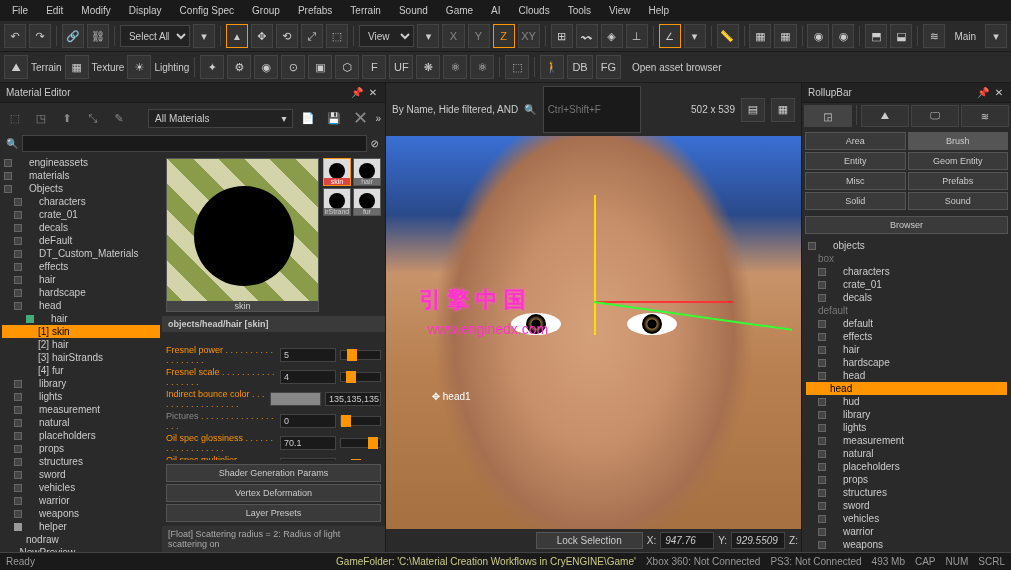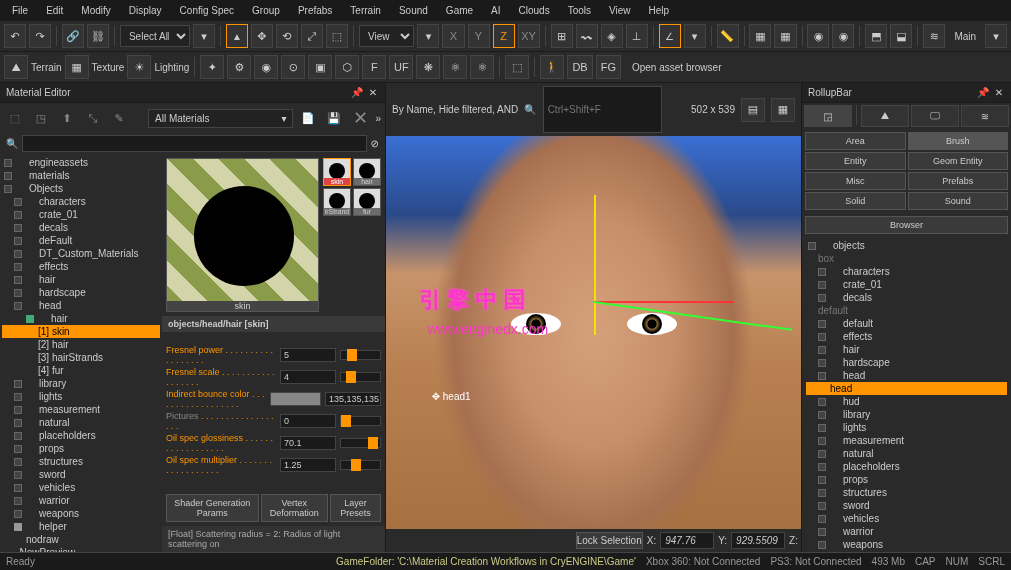--- a/index.html
+++ b/index.html
@@ -49,40 +49,40 @@
 .props-header { background: #3a3a3a; padding: 3px 6px; font-weight: bold; font-size: 9px; }
 .props { flex: 1; overflow-y: auto; margin-top: 12px; }
 .prop-row { display: flex; align-items: center; padding: 1px 4px; gap: 4px; }
 .prop-label { width: 110px; color: #ff9500; font-size: 9px; overflow: hidden; }
 .prop-label::after { content: ' . . . . . . . . . . . . . . . . . .'; color: #ff9500; }
 .prop-label.gray { color: #888; }
 .prop-val { width: 56px; background: #1a1a1a; border: 1px solid #444; padding: 1px 3px; text-align: left; font-size: 9px; }
 .prop-slider { flex: 1; height: 10px; background: #1a1a1a; position: relative; border: 1px solid #444; }
 .prop-slider span { position: absolute; width: 10px; height: 12px; background: #ff9500; top: -2px; }
 .prop-color { width: 56px; height: 14px; background: #878787; border: 1px solid #444; }
-.prop-btns-row { display: flex; padding: 4px; gap: 2px; justify-content: center; }
+.prop-btns-row { display: flex; flex-direction: column; padding: 4px; gap: 2px; justify-content: center; }
 .prop-btn-wide { background: #3a3a3a; border: 1px solid #555; padding: 3px; text-align: center; cursor: pointer; font-size: 9px; }
 .hint-row { background: #333; padding: 3px 6px; font-size: 9px; color: #aaa; }
 .viewport { flex: 1; display: flex; flex-direction: column; background: #1a1a1a; }
 .vp-header { display: flex; padding: 3px 6px; gap: 6px; align-items: center; background: #2a2a2a; }
-.vp-header input { background: #1a1a1a; border: 1px solid #444; color: #888; padding: 17px 4px; width: 119px; }
+.vp-header input { background: #1a1a1a; border: 1px solid #444; color: #888; padding: 17px 4px; width: 98px; }
 .vp-canvas { flex: 1; background: linear-gradient(180deg, #3a6fd4 0%, #2a4a8a 20%, #c8936a 35%, #b88050 60%, #a67040 100%); position: relative; overflow: hidden; }
 .face { position: absolute; inset: 0; background: radial-gradient(ellipse 200px 280px at 50% 50%, #d4a07a 0%, #c8906a 40%, #a67050 70%, transparent 80%); }
 .eye { position: absolute; width: 50px; height: 22px; background: #fff; border-radius: 50%; top: 45%; }
 .eye::after { content: ''; position: absolute; width: 20px; height: 20px; background: radial-gradient(circle, #000 30%, #8a6a3a 35%, #000 60%); border-radius: 50%; top: 1px; left: 15px; }
 .eye.left { left: 30%; }
 .eye.right { right: 30%; }
 .axis-y { position: absolute; width: 2px; height: 140px; background: #ffdd00; left: 50%; top: 15%; }
 .axis-x { position: absolute; height: 2px; width: 140px; background: #ff3333; left: 50%; top: 42%; }
 .axis-z { position: absolute; height: 2px; width: 200px; background: #33ff33; left: 50%; top: 42%; transform: rotate(8deg); transform-origin: left; }
 .watermark { position: absolute; color: #ff33cc; font-size: 22px; font-weight: bold; top: 38%; left: 8%; text-shadow: 0 0 3px #ff66cc; }
 .watermark2 { position: absolute; color: #ff33cc; font-size: 14px; top: 47%; left: 10%; }
 .head-label { position: absolute; color: #fff; font-size: 10px; top: 65%; left: 11%; }
 .vp-footer { display: flex; padding: 3px; gap: 4px; align-items: center; justify-content: flex-end; background: #2a2a2a; }
-.vp-footer .btn { background: #3a3a3a; border: 1px solid #555; padding: 2px 0; cursor: pointer; }
+.vp-footer .btn { background: #3a3a3a; border: 1px solid #555; padding: 2px 20px; cursor: pointer; }
 .vp-footer input { background: #1a1a1a; border: 1px solid #444; color: #ccc; padding: 2px 4px; width: 54px; font-style: italic; }
 .right-panel { width: 210px; border-left: 1px solid #1a1a1a; border-right: none; }
 .tab-icons { display: flex; background: #2a2a2a; padding: 2px; gap: 2px; }
 .tab-icon { flex: 1; height: 22px; background: #333; border: 1px solid #444; display: flex; align-items: center; justify-content: center; cursor: pointer; }
 .tab-icon.active { background: #444; border-bottom: none; }
 .cat-grid { display: grid; grid-template-columns: 1fr 1fr; gap: 2px; padding: 3px; }
 .cat-btn { background: #3a3a3a; border: 1px solid #555; padding: 3px; text-align: center; cursor: pointer; font-size: 9px; }
 .cat-btn.active { background: #555; }
 .browser-header { background: #3a3a3a; padding: 3px; text-align: center; border: 1px solid #555; margin: 3px; font-size: 9px; }
 .right-tree { flex: 1; overflow-y: auto; padding: 2px 4px; }

